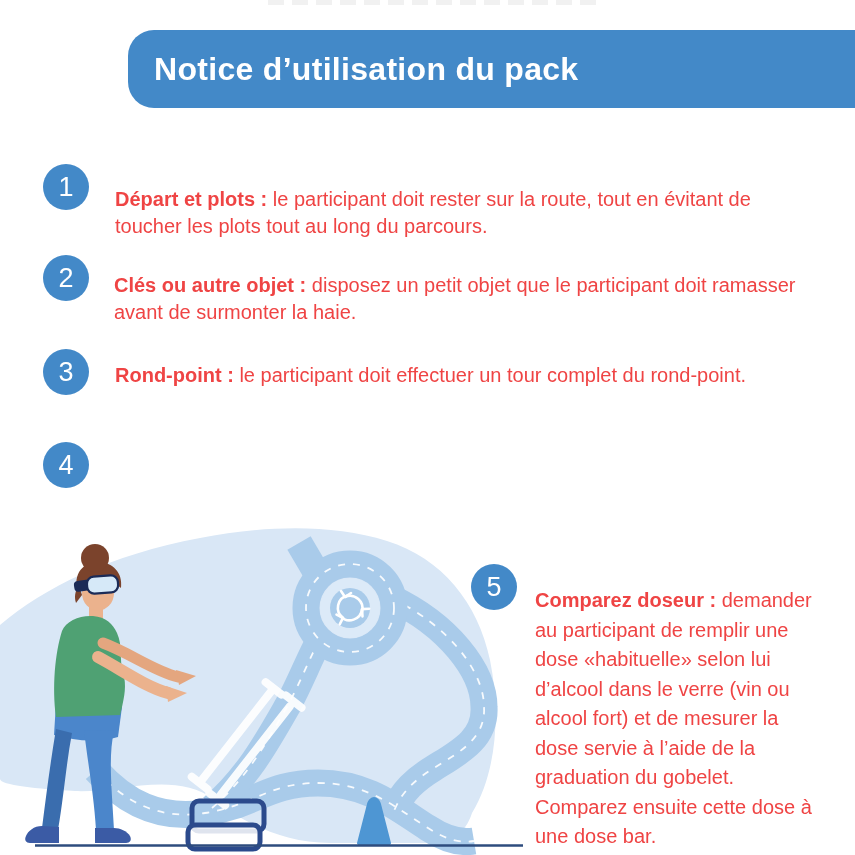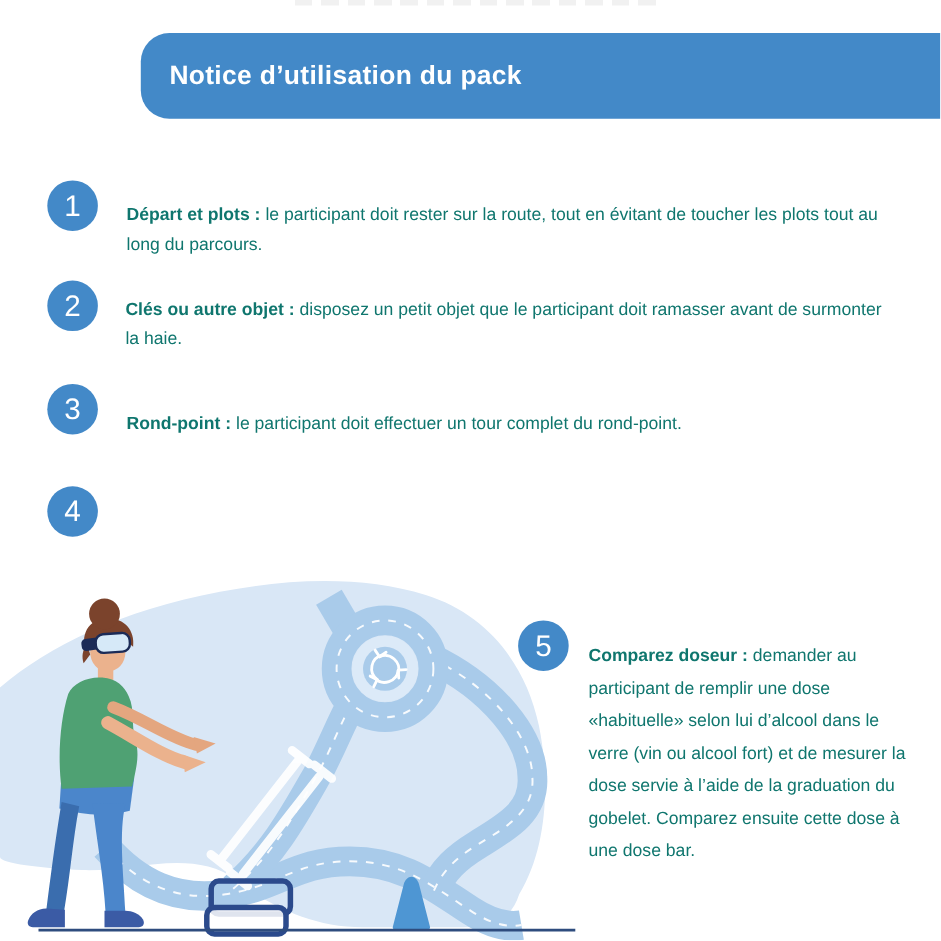--- a/index.html
+++ b/index.html
@@ -10,39 +10,39 @@
   .crop-artifact {
     position:absolute; left:268px; top:0; width:330px; height:5px;
     background:repeating-linear-gradient(90deg,#f1f1f1 0 16px,#ffffff 16px 24px);
   }
   .header {
     position:absolute; left:128px; top:30px; width:727px; height:78px;
     background:#4389C8; border-radius:26px 0 0 26px;
     display:flex; align-items:center; box-sizing:border-box; padding-left:26px;
   }
   .header-title {
-    color:#ffffff; font-size:24px; font-weight:600; letter-spacing:0.3px;
+    color:#ffffff; font-size:32px; font-weight:600; letter-spacing:0.3px;
   }
   .badge {
     position:absolute; width:46px; height:46px; border-radius:50%;
     background:#4389C8; color:#ffffff; display:flex; align-items:center;
     justify-content:center; font-size:27px; font-weight:500; line-height:1;
   }
   .b1 { left:43px;  top:164px; }
   .b2 { left:43px;  top:255px; }
   .b3 { left:43px;  top:349px; }
   .b4 { left:43px;  top:442px; }
   .b5 { left:471px; top:564px; }
   .step-text {
-    position:absolute; font-size:16px; line-height:27px; color:#0f766e;
+    position:absolute; font-size:20px; line-height:27px; color:#ef4444;
   }
   .step-text b { font-weight:700; }
   .t1 { left:115px; top:166px; width:700px; }
   .t2 { left:114px; top:252px; width:700px; }
-  .t3 { left:115px; top:356px; width:700px; }
+  .t3 { left:115px; top:342px; width:700px; }
   .t4 { left:115px; top:426px; width:710px; }
   .t5 { left:535px; top:566px; width:290px; line-height:29.5px; }
   .illustration { position:absolute; left:0; top:525px; width:530px; height:330px; }
 </style>
 </head>
 <body>
 <div class="canvas">
 
   <div class="crop-artifact"></div>
 

